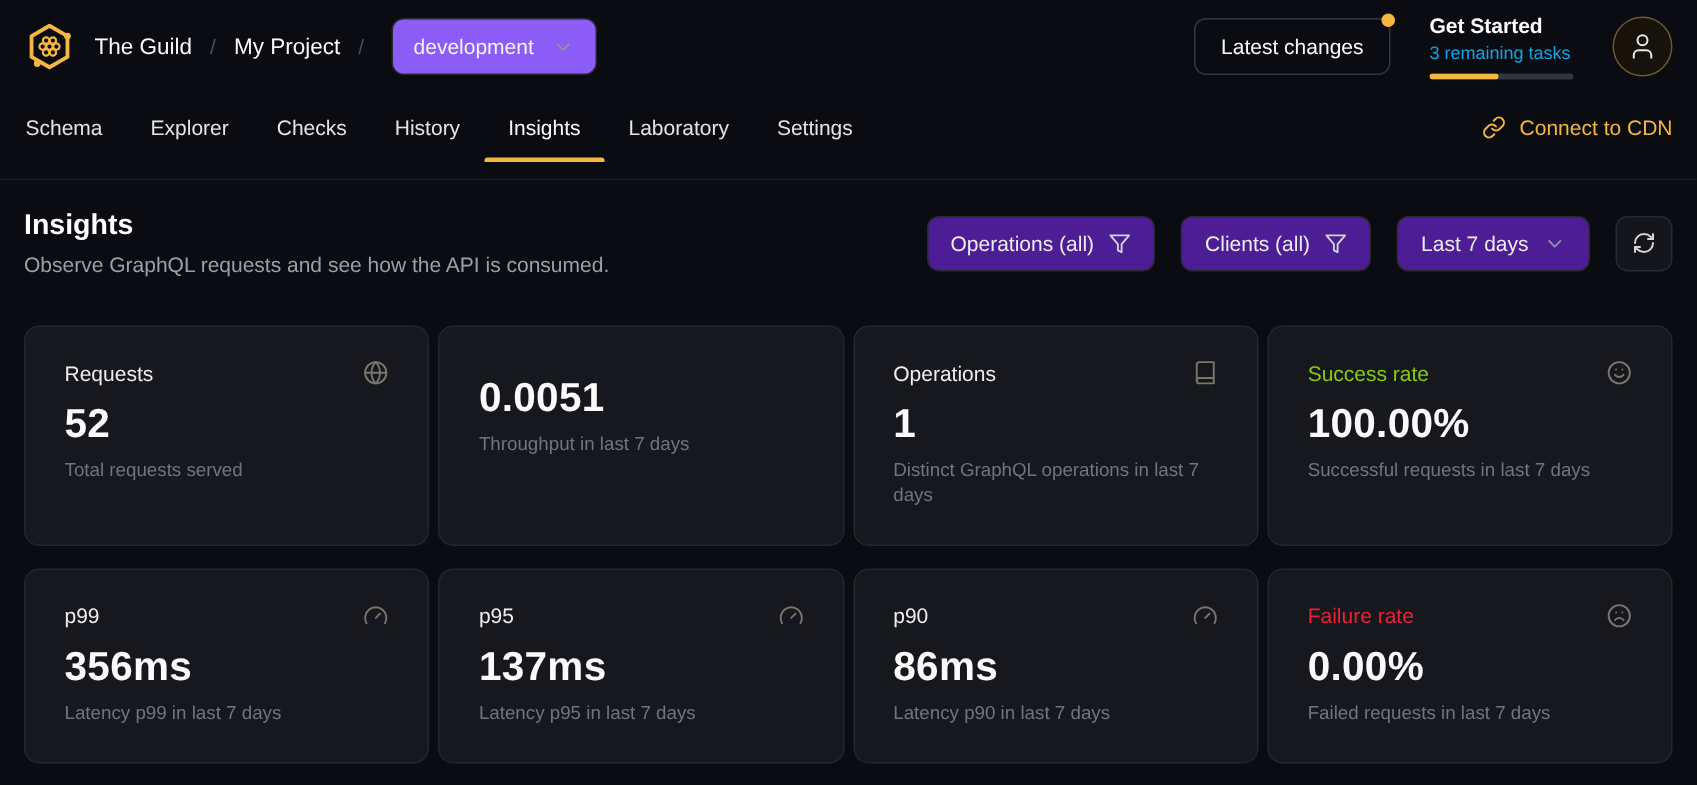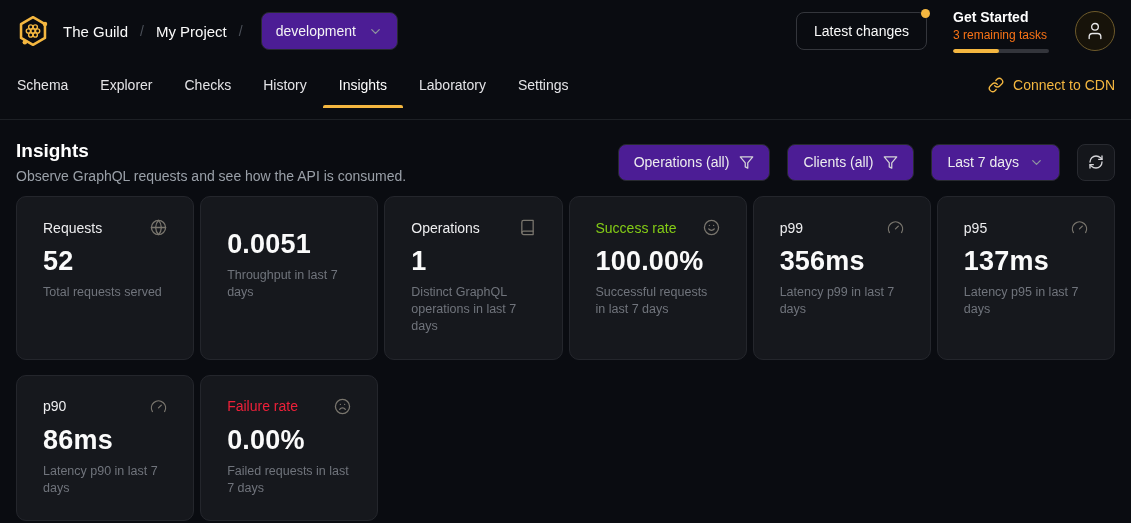--- a/index.html
+++ b/index.html
@@ -15,34 +15,34 @@
   
   .header { height: 62px; display: flex; align-items: center; padding: 0 16px; }
   .brand { display: flex; align-items: center; }
   .logo { width: 34px; height: 34px; color: #f4b740; }
   .crumbs { display: flex; align-items: center; margin-left: 13px; font-size: 15px; }
   .crumb { color: #fafafa; cursor: pointer; }
   .crumb-sep { color: #4b5058; margin: 0 12px; font-size: 14px; }
   .target-btn {
     margin-left: 6px; height: 38px; padding: 0 14px;
     display: flex; align-items: center; gap: 12px;
-    background: #4c1d95; border: 1px solid #282a30; border-radius: 8px;
+    background: #8b5cf6; border: 1px solid #282a30; border-radius: 8px;
     color: #f4f4f5; font-size: 14px; cursor: pointer;
   }
   .target-btn .chev { color: #8f959e; }
   .header-right { margin-left: auto; display: flex; align-items: center; gap: 26px; }
   .latest-btn {
     position: relative; height: 38px; padding: 0 17px;
     background: transparent; border: 1px solid #34363c; border-radius: 8px;
     color: #fafafa; font-size: 14px; cursor: pointer; font-family: inherit;
   }
   .latest-dot { position: absolute; top: -4px; right: -4px; width: 9px; height: 9px; border-radius: 50%; background: #f4b740; }
   .get-started { min-width: 96px; }
   .gs-title { font-size: 14px; font-weight: 700; color: #ffffff; }
-  .gs-sub { font-size: 12px; color: #f97316; margin-top: 3px; white-space: nowrap; }
+  .gs-sub { font-size: 12px; color: #0ea5e9; margin-top: 3px; white-space: nowrap; }
   .gs-track { margin-top: 7px; height: 4px; border-radius: 2px; background: #33353b; overflow: hidden; }
   .gs-fill { height: 100%; border-radius: 2px; background: #f4b740; }
   .avatar {
     width: 40px; height: 40px; border-radius: 50%;
     border: 1px solid #6d5a2b; background: #17130a;
     display: flex; align-items: center; justify-content: center;
     color: #e8e8ea; cursor: pointer;
   }
 
   
@@ -70,21 +70,21 @@
     background: #4c1d95; border: 1px solid #282a30; border-radius: 8px;
     color: #ececee; font-size: 14px; cursor: pointer; font-family: inherit;
   }
   .filter-btn .i, .icon-btn .i { color: #d4d4d8; }
   .icon-btn {
     width: 38px; height: 37px; display: flex; align-items: center; justify-content: center;
     background: #14161b; border: 1px solid #282a30; border-radius: 8px; cursor: pointer; color: #ececee;
   }
 
   
-  .grid { margin-top: 12px; display: grid; grid-template-columns: repeat(6, 1fr); gap: 15px 6px; }
+  .grid { margin-top: 33px; display: grid; grid-template-columns: repeat(4, 1fr); gap: 15px 6px; }
   .card { background: #16181d; border: 1px solid #24262c; border-radius: 10px; padding: 22px 26px 24px; }
   .card-head { display: flex; align-items: center; justify-content: space-between; }
   .card-title { font-size: 14px; color: #ededef; }
   .card-icon { color: #7a766e; }
   .card-value { font-size: 27px; font-weight: 700; color: #fafafa; margin-top: 10px; letter-spacing: .2px; }
   .card-caption { font-size: 12.5px; color: #70747c; margin-top: 7px; line-height: 1.35; }
 </style>
 </head>
 <body>
 

